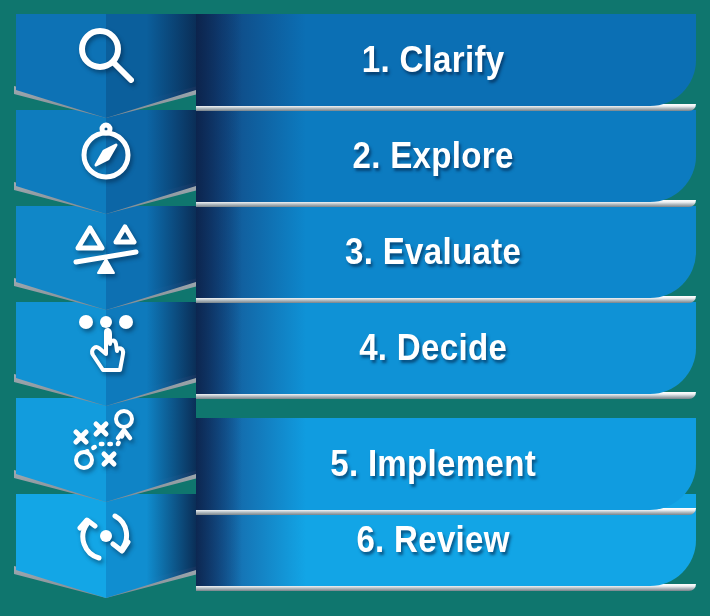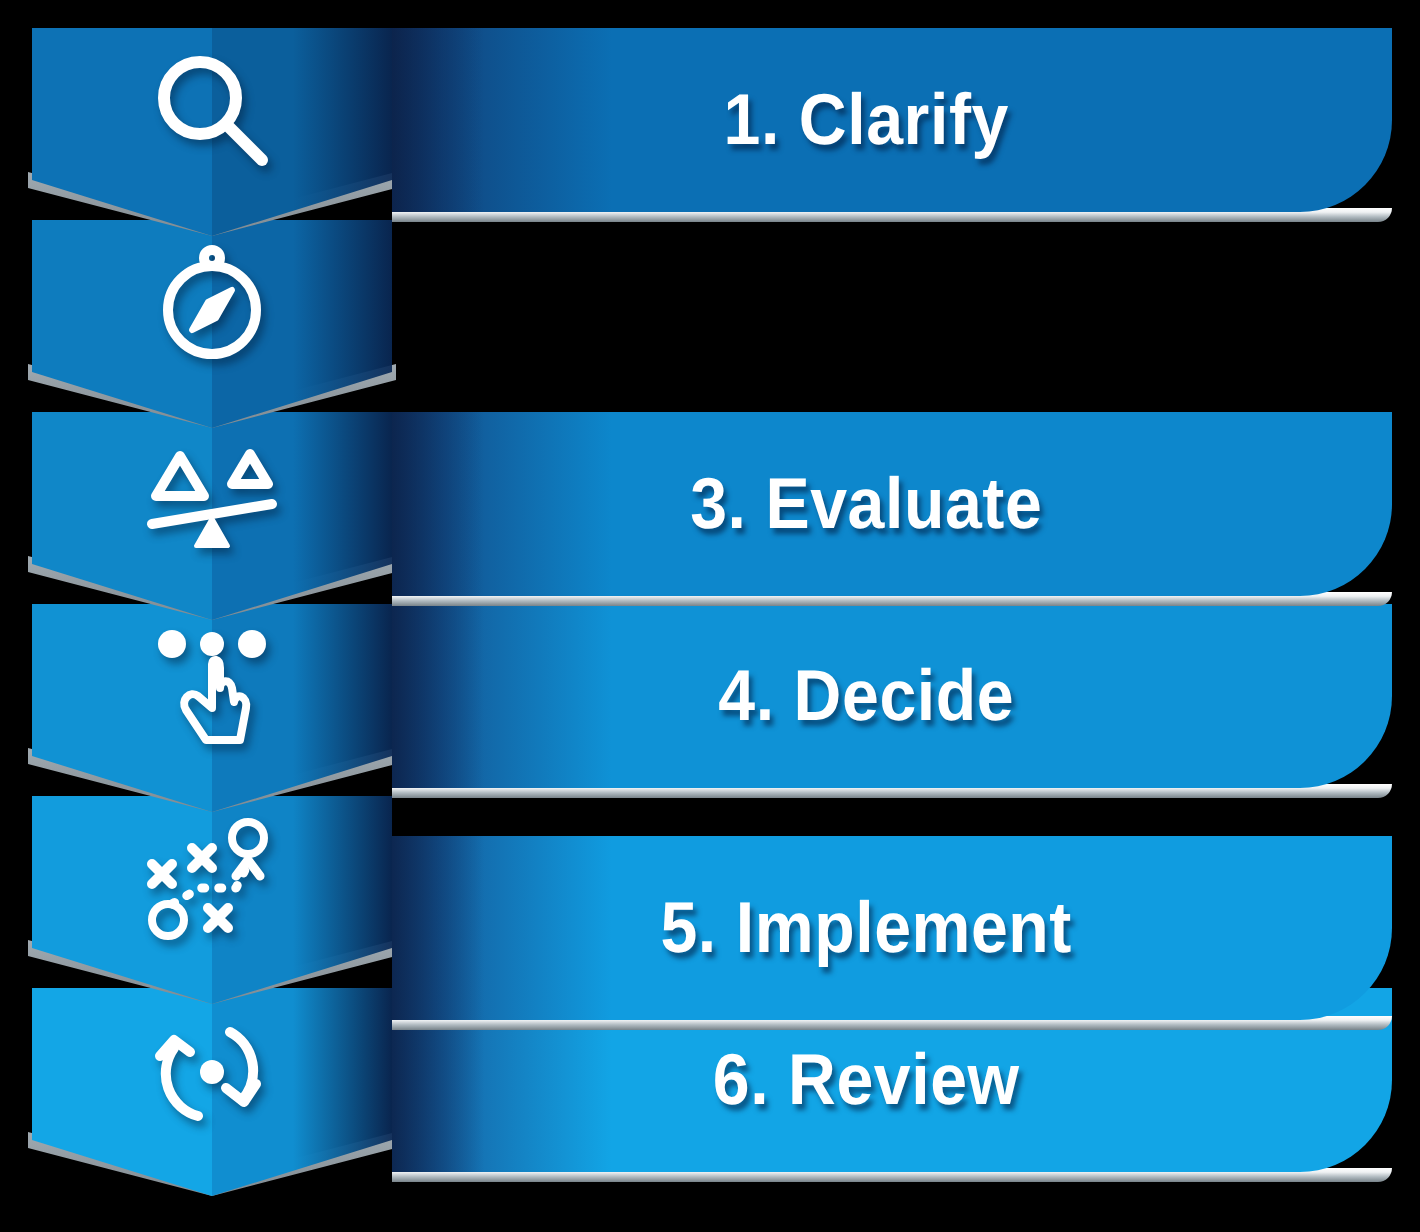--- a/index.html
+++ b/index.html
@@ -1,19 +1,19 @@
 <!DOCTYPE html>
 <html><head>
 <meta charset="utf-8">
 <style>
   html,body{margin:0;padding:0;background:#ffffff;}
   body{width:710px;height:616px;overflow:hidden;
        font-family:"Liberation Sans","DejaVu Sans",sans-serif;}
 
-  #stage{position:relative;width:710px;height:616px;background:#000000;}
+  #stage{position:relative;width:710px;height:616px;background:#0f766e;}
 
   
   #chevron-col{position:absolute;left:16px;top:14px;width:180px;height:586px;}
 
   .chev{position:absolute;left:0;width:180px;height:104px;}
   .chev .body{
     position:absolute;inset:0;
     -webkit-clip-path:polygon(0 0,100% 0,100% 76px,50% 100%,0 76px);
     clip-path:polygon(0 0,100% 0,100% 76px,50% 100%,0 76px);
   }
@@ -165,20 +165,27 @@
       </div>
     </div>
   <div id="panel-col">
       <div class="panel" style="top: 0px; z-index: 10;">
         <div class="edge"></div>
         <div class="face" style="background: linear-gradient(90deg, rgb(18, 58, 112) 0%, rgb(11, 111, 180) 22%, rgb(11, 111, 180) 100%);">
           <div class="sheen"></div>
         </div>
         <div class="label">1. Clarify</div>
       </div>
+      <div class="panel" style="top: 96px; z-index: 9;">
+        <div class="edge"></div>
+        <div class="face" style="background: linear-gradient(90deg, rgb(19, 63, 120) 0%, rgb(12, 123, 192) 22%, rgb(12, 123, 192) 100%);">
+          <div class="sheen"></div>
+        </div>
+        <div class="label">2. Explore</div>
+      </div>
       <div class="panel" style="top: 192px; z-index: 8;">
         <div class="edge"></div>
         <div class="face" style="background: linear-gradient(90deg, rgb(20, 68, 127) 0%, rgb(13, 135, 204) 22%, rgb(13, 135, 204) 100%);">
           <div class="sheen"></div>
         </div>
         <div class="label">3. Evaluate</div>
       </div>
       <div class="panel" style="top: 288px; z-index: 7; text-align: center;">
         <div class="edge"></div>
         <div class="face" style="background: linear-gradient(90deg, rgb(21, 73, 134) 0%, rgb(15, 146, 214) 22%, rgb(15, 146, 214) 100%);">

